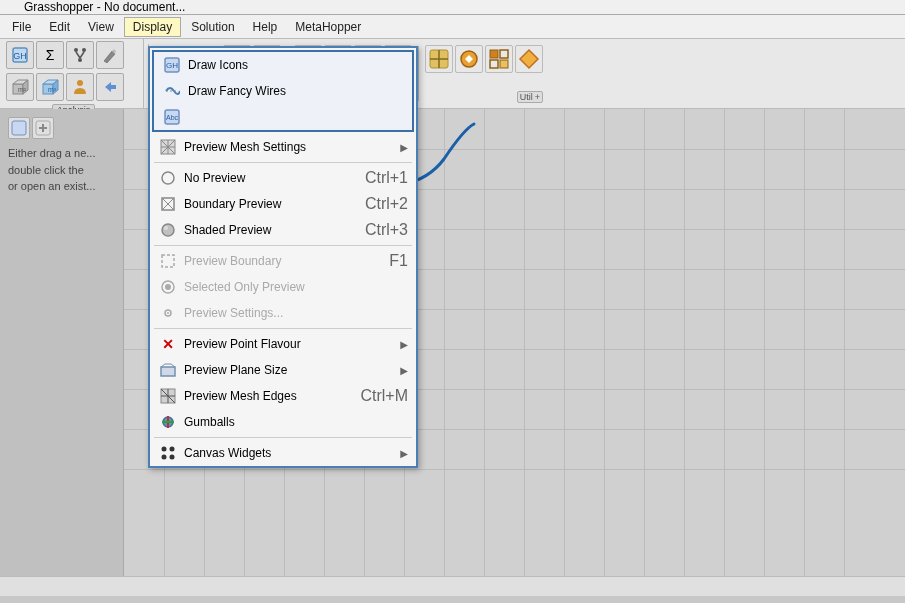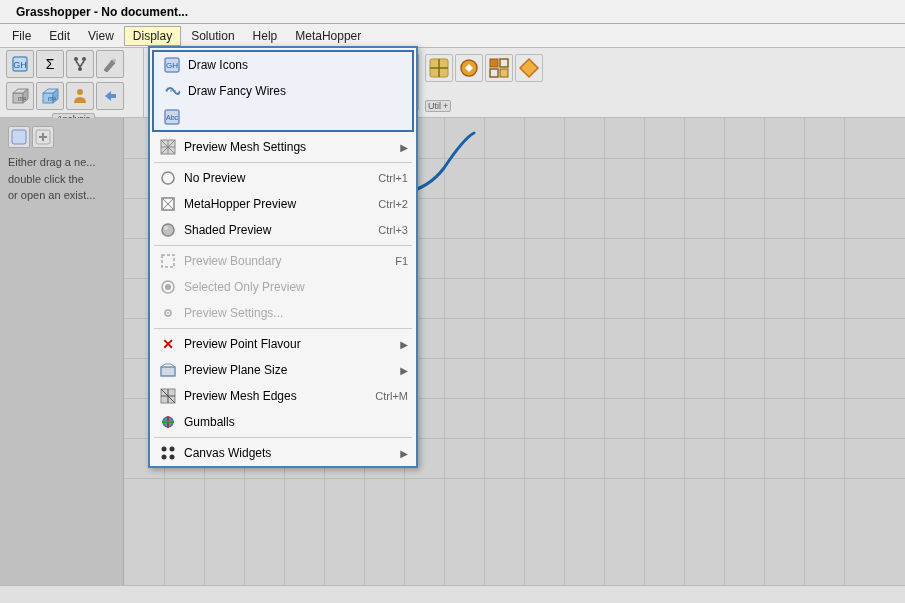--- a/index.html
+++ b/index.html
@@ -9,26 +9,25 @@
       background: #c8c8c8;
       width: 905px;
       height: 603px;
       overflow: hidden;
       position: relative;
     }
 
     
     #title-bar {
       background: #f0f0f0;
-      height: 24px;
-      display: flex;
-      align-items: center;
-      padding: 0 16px;
+      height: 15px;
+      display: flex;
+      align-items: center;
+      padding: 0 24px;
       border-bottom: 1px solid #aaa;
-      font-weight: bold;
     }
 
     
     #menu-bar {
       background: #f0f0f0;
       height: 24px;
       display: flex;
       align-items: center;
       padding: 0 4px;
       border-bottom: 1px solid #bbb;
@@ -82,21 +81,21 @@
     #main-toolbar {
       display: flex;
       align-items: center;
       gap: 2px;
       padding: 2px 6px;
       flex: 1;
     }
     .tb-section {
       display: flex;
       flex-direction: column;
-      align-items: flex-start;
+      align-items: flex-end;
       gap: 18px;
     }
     .tb-icons-row {
       display: flex;
       gap: 2px;
     }
     .tb-icon {
       width: 28px;
       height: 28px;
       background: #e8e8e8;
@@ -231,21 +230,21 @@
       display: flex;
       align-items: center;
       justify-content: center;
       flex-shrink: 0;
     }
     .menu-label {
       flex: 1;
       font-size: 12px;
     }
     .menu-shortcut {
-      font-size: 11px;
+      font-size: 16px;
       color: #666;
       margin-left: 20px;
     }
     .menu-arrow {
       font-size: 10px;
       color: #666;
       margin-left: 4px;
     }
 
     
@@ -606,21 +605,21 @@
   </div>
 
   <div class="menu-row">
     <div class="menu-icon">
       <svg width="16" height="16" viewBox="0 0 16 16">
         <rect x="2" y="2" width="12" height="12" fill="none" stroke="#888" stroke-width="1.5"></rect>
         <line x1="2" y1="2" x2="14" y2="14" stroke="#888"></line>
         <line x1="14" y1="2" x2="2" y2="14" stroke="#888"></line>
       </svg>
     </div>
-    <span class="menu-label">MetaHopper Preview</span>
+    <span class="menu-label">Boundary Preview</span>
     <span class="menu-shortcut">Ctrl+2</span>
   </div>
 
   <div class="menu-row">
     <div class="menu-icon">
       <svg width="16" height="16" viewBox="0 0 16 16">
         <circle cx="8" cy="8" r="6" fill="#c0c0c0" stroke="#888" stroke-width="1.5"></circle>
         <circle cx="6" cy="6" r="2" fill="#e8e8e8" opacity="0.7"></circle>
       </svg>
     </div>

